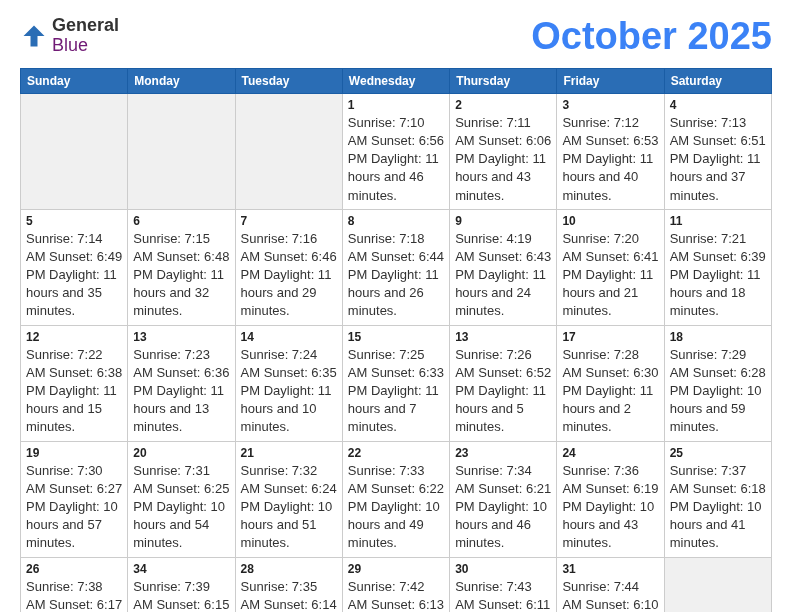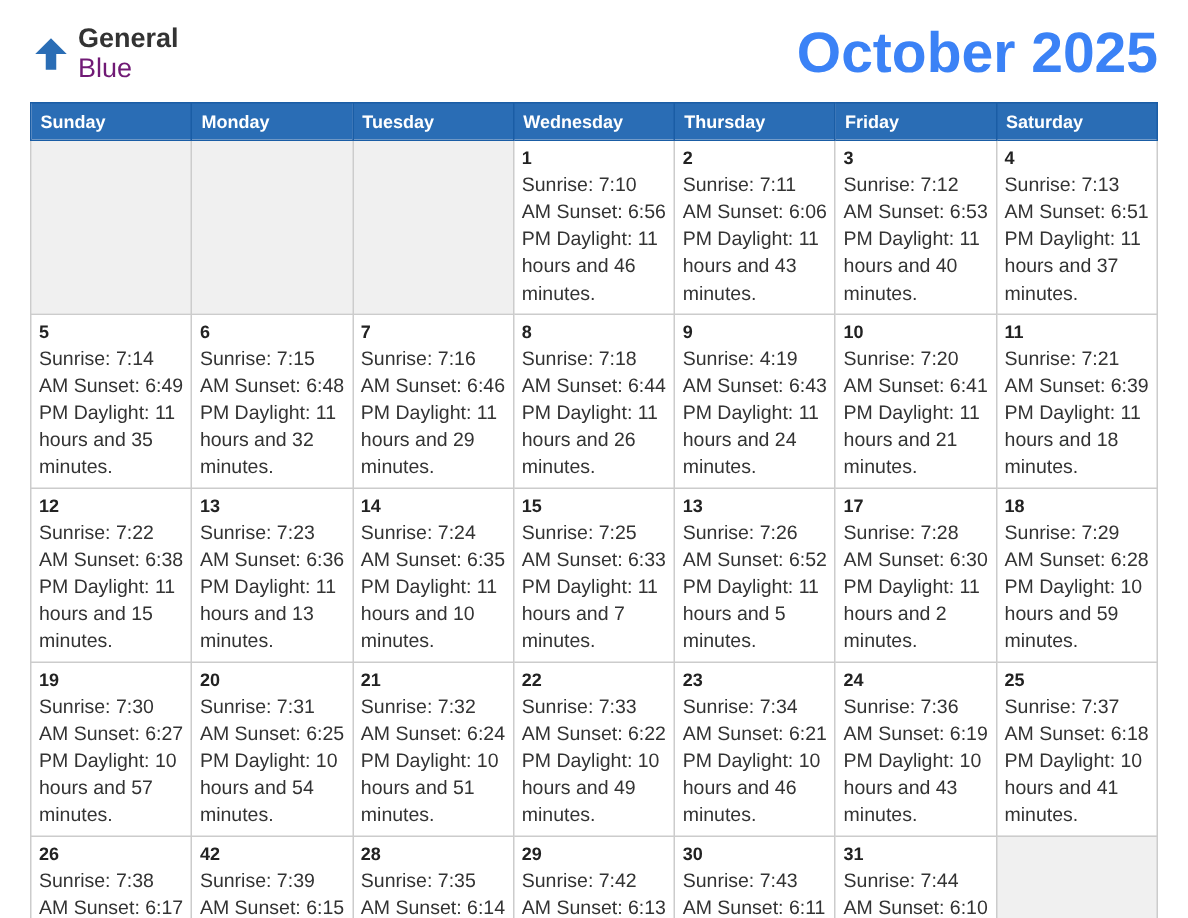--- a/index.html
+++ b/index.html
@@ -296,21 +296,21 @@
           </td>
         </tr>
         <tr>
           <td>
             <span class="day-number">26</span>
             <div class="day-info">Sunrise: 7:38 AM
 Sunset: 6:17 PM
 Daylight: 10 hours and 38 minutes.</div>
           </td>
           <td>
-            <span class="day-number">42</span>
+            <span class="day-number">34</span>
             <div class="day-info">Sunrise: 7:39 AM
 Sunset: 6:15 PM
 Daylight: 10 hours and 36 minutes.</div>
           </td>
           <td>
             <span class="day-number">28</span>
             <div class="day-info">Sunrise: 7:35 AM
 Sunset: 6:14 PM
 Daylight: 10 hours and 33 minutes.</div>
           </td>

